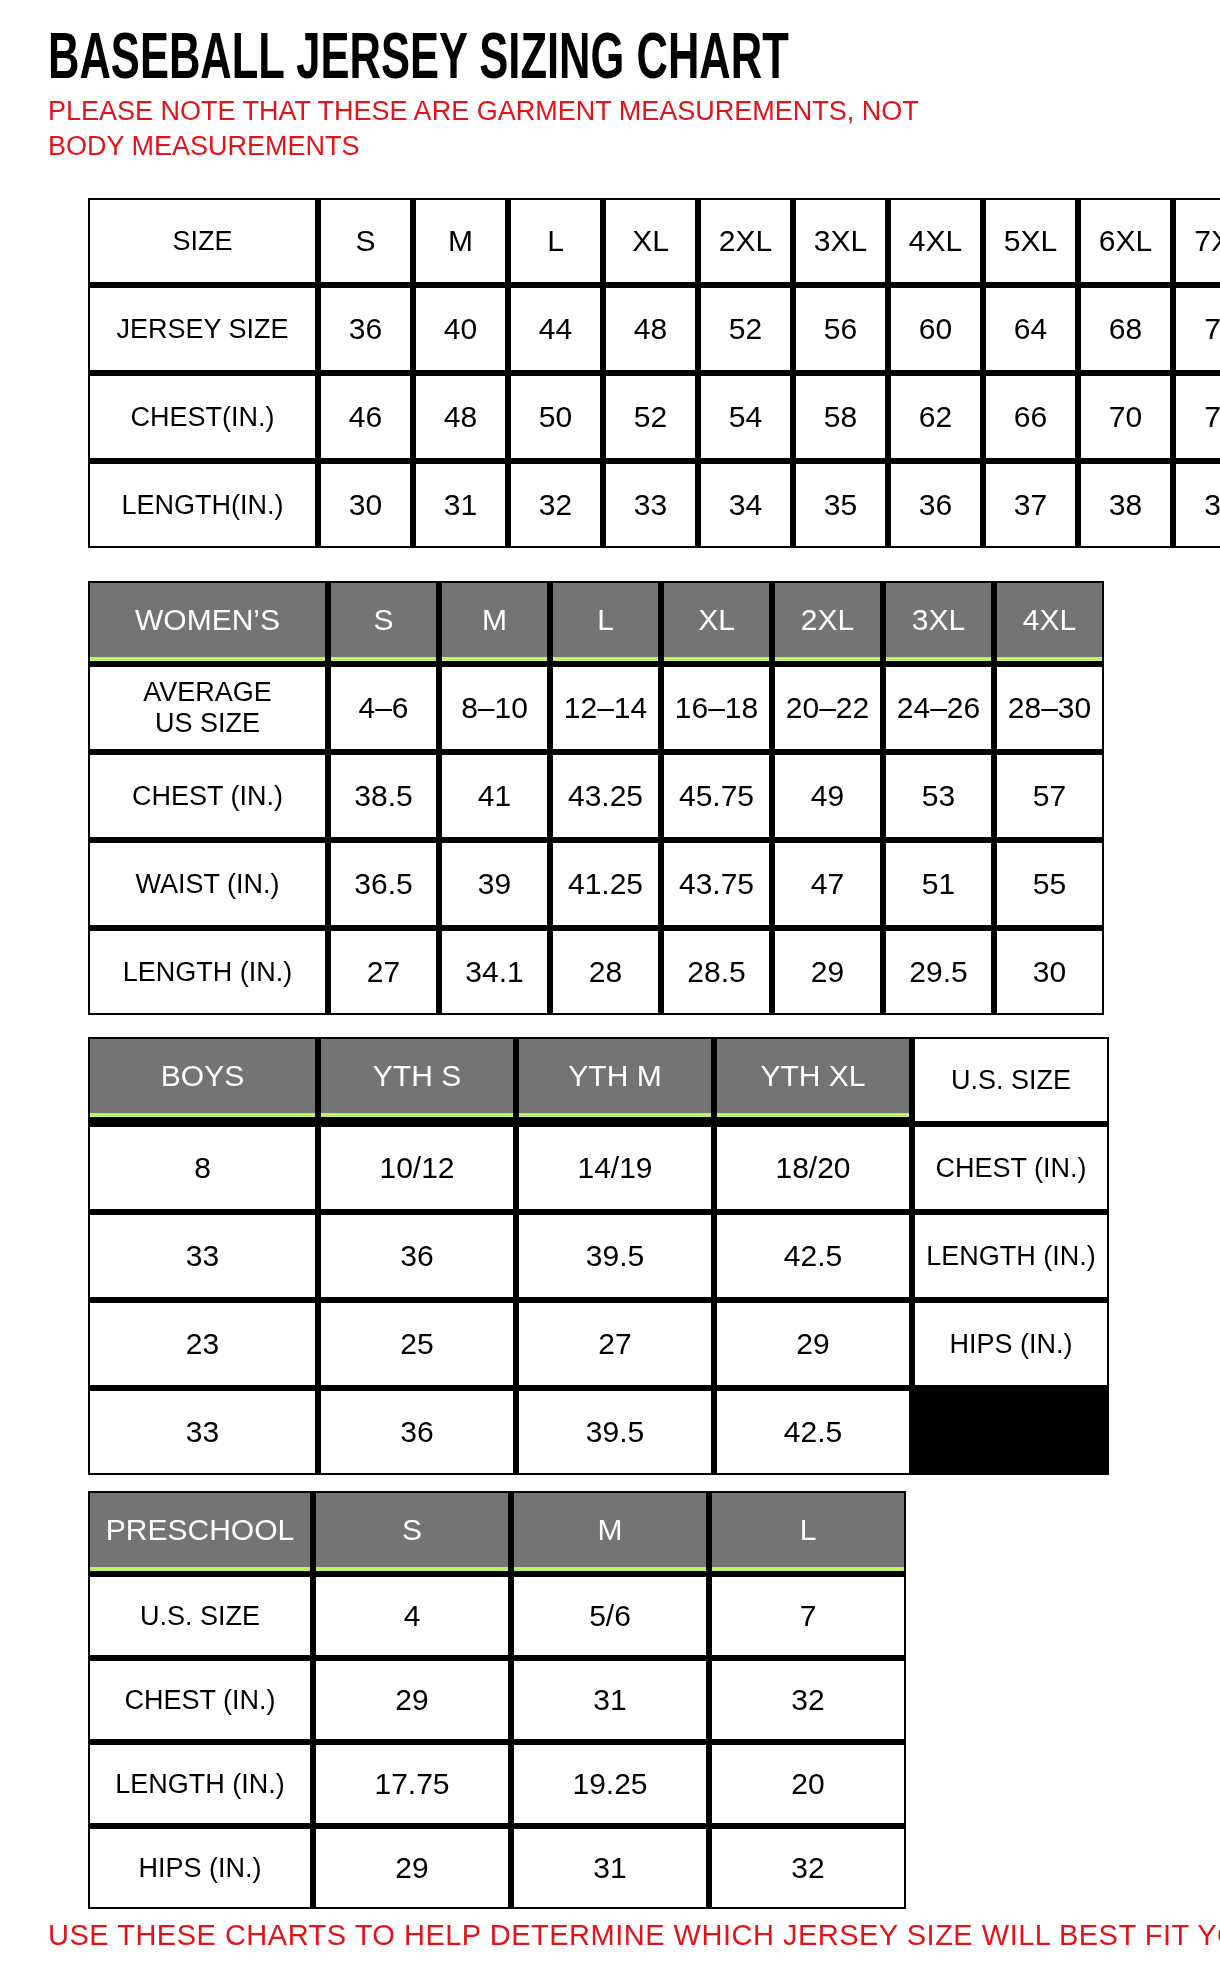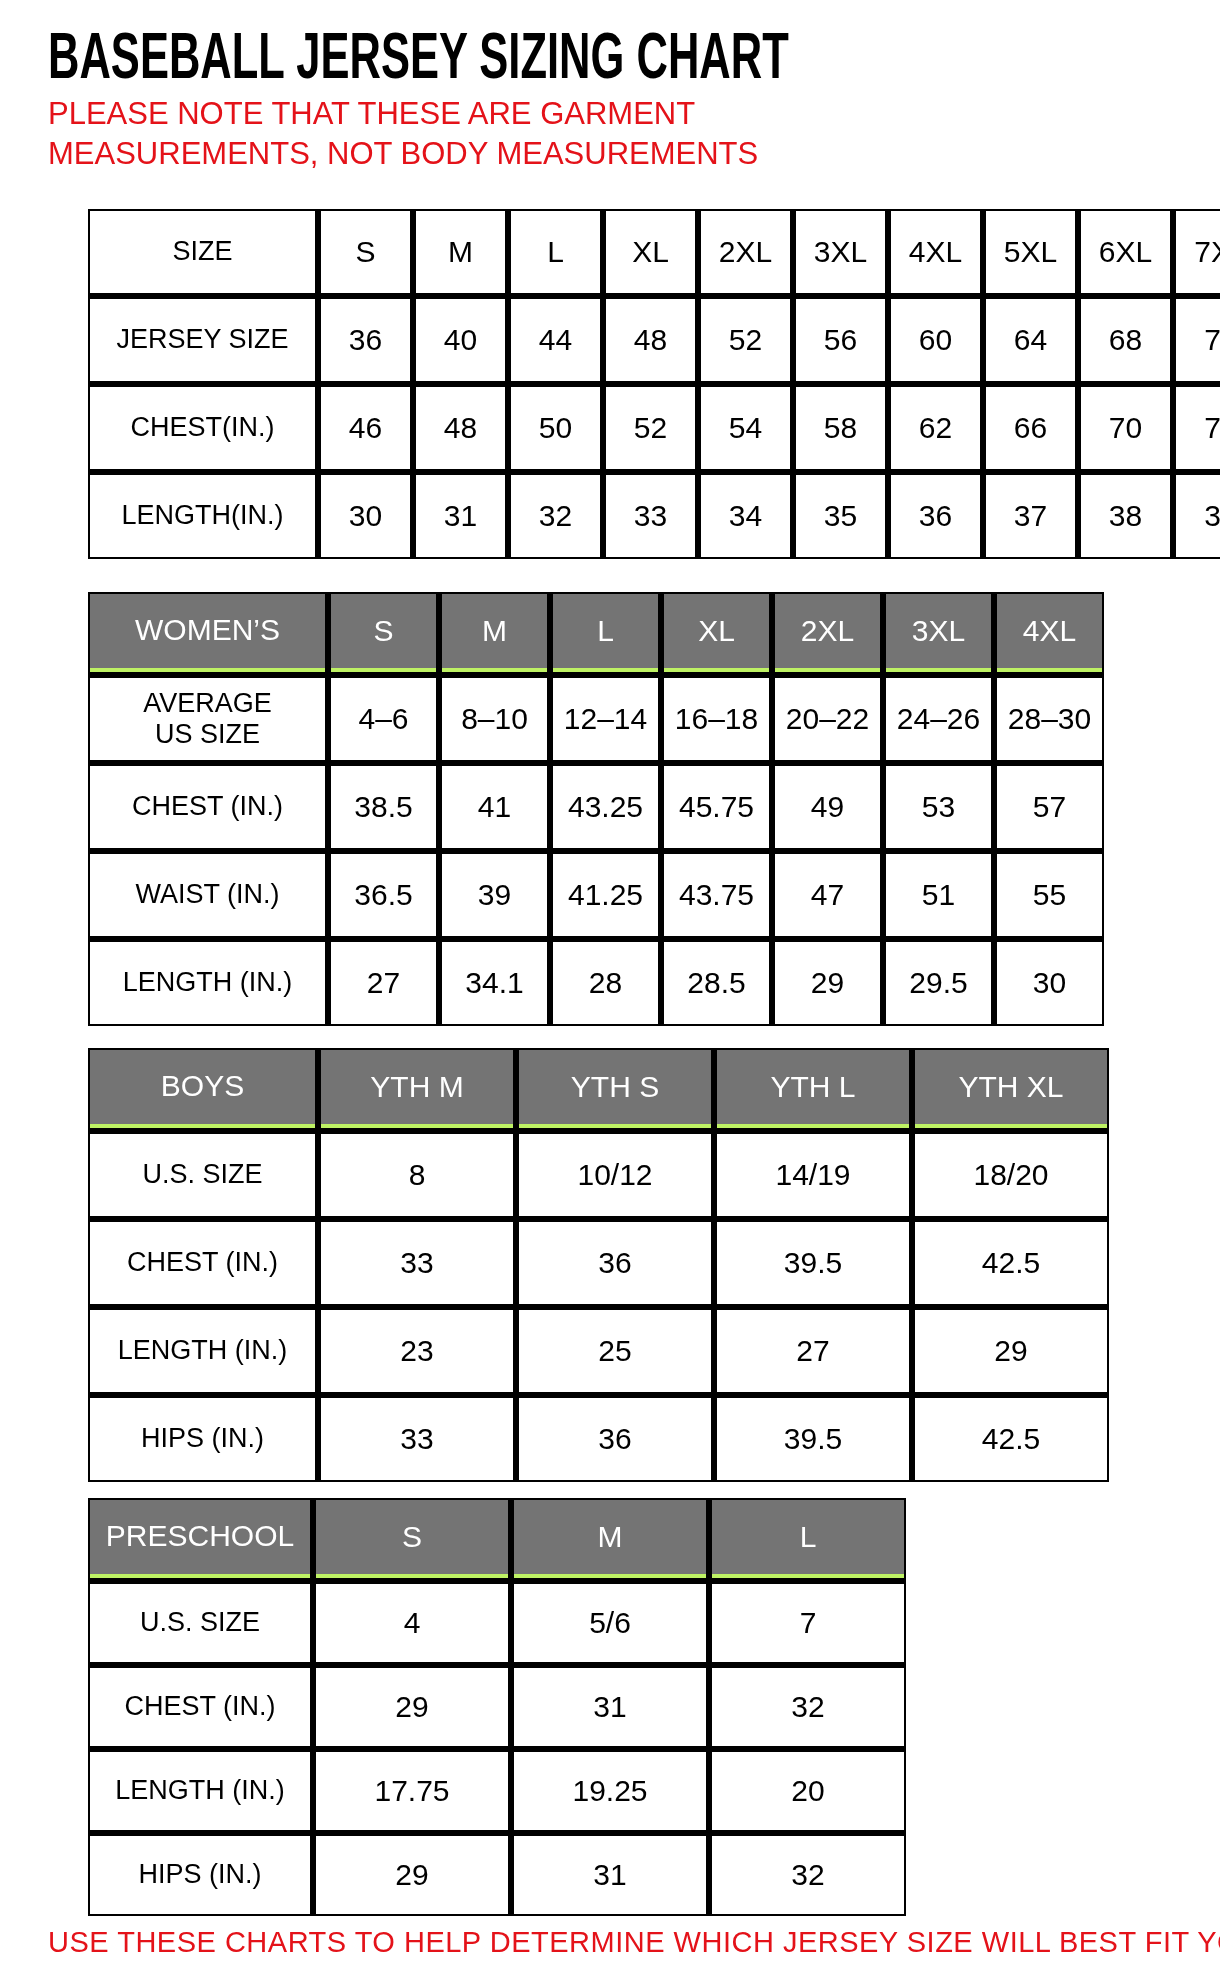--- a/index.html
+++ b/index.html
@@ -11,21 +11,21 @@
     font-family:"Liberation Sans", sans-serif;
   }
   .page { padding:24px 30px 0 48px; }
 
   .title {
     font-weight:bold; font-size:64px; line-height:1.0;
     transform:scaleX(0.68); transform-origin:left center;
     white-space:nowrap; letter-spacing:0px; margin:0 0 6px 0;
   }
   .note {
-    color:var(--red); font-size:31px; line-height:1.3;
+    color:var(--red); font-size:27px; line-height:1.3;
     max-width:880px; margin:0 0 34px 0;
   }
 
   .table { width:fit-content; }
   .banner {
     background:var(--gray); color:#fff;
     height:84px; display:flex; align-items:center; justify-content:center;
     font-size:36px; letter-spacing:1px;
   }
   .grid {
@@ -153,23 +153,22 @@
         <div class="cell">28.5</div>
         <div class="cell">29</div>
         <div class="cell">29.5</div>
         <div class="cell">30</div>
       </div>
     </section>
 
   <section class="table t-boys">
       <div class="grid" style="grid-template-columns: 225px 192px 192px 192px 192px;">
         <div class="cell head lab">BOYS</div>
+        <div class="cell head">YTH S</div>
         <div class="cell head">YTH M</div>
-        <div class="cell head">YTH S</div>
-        <div class="cell head">YTH L</div>
         <div class="cell head">YTH XL</div>
         <div class="cell lab">U.S. SIZE</div>
         <div class="cell">8</div>
         <div class="cell">10/12</div>
         <div class="cell">14/19</div>
         <div class="cell">18/20</div>
         <div class="cell lab">CHEST (IN.)</div>
         <div class="cell">33</div>
         <div class="cell">36</div>
         <div class="cell">39.5</div>

